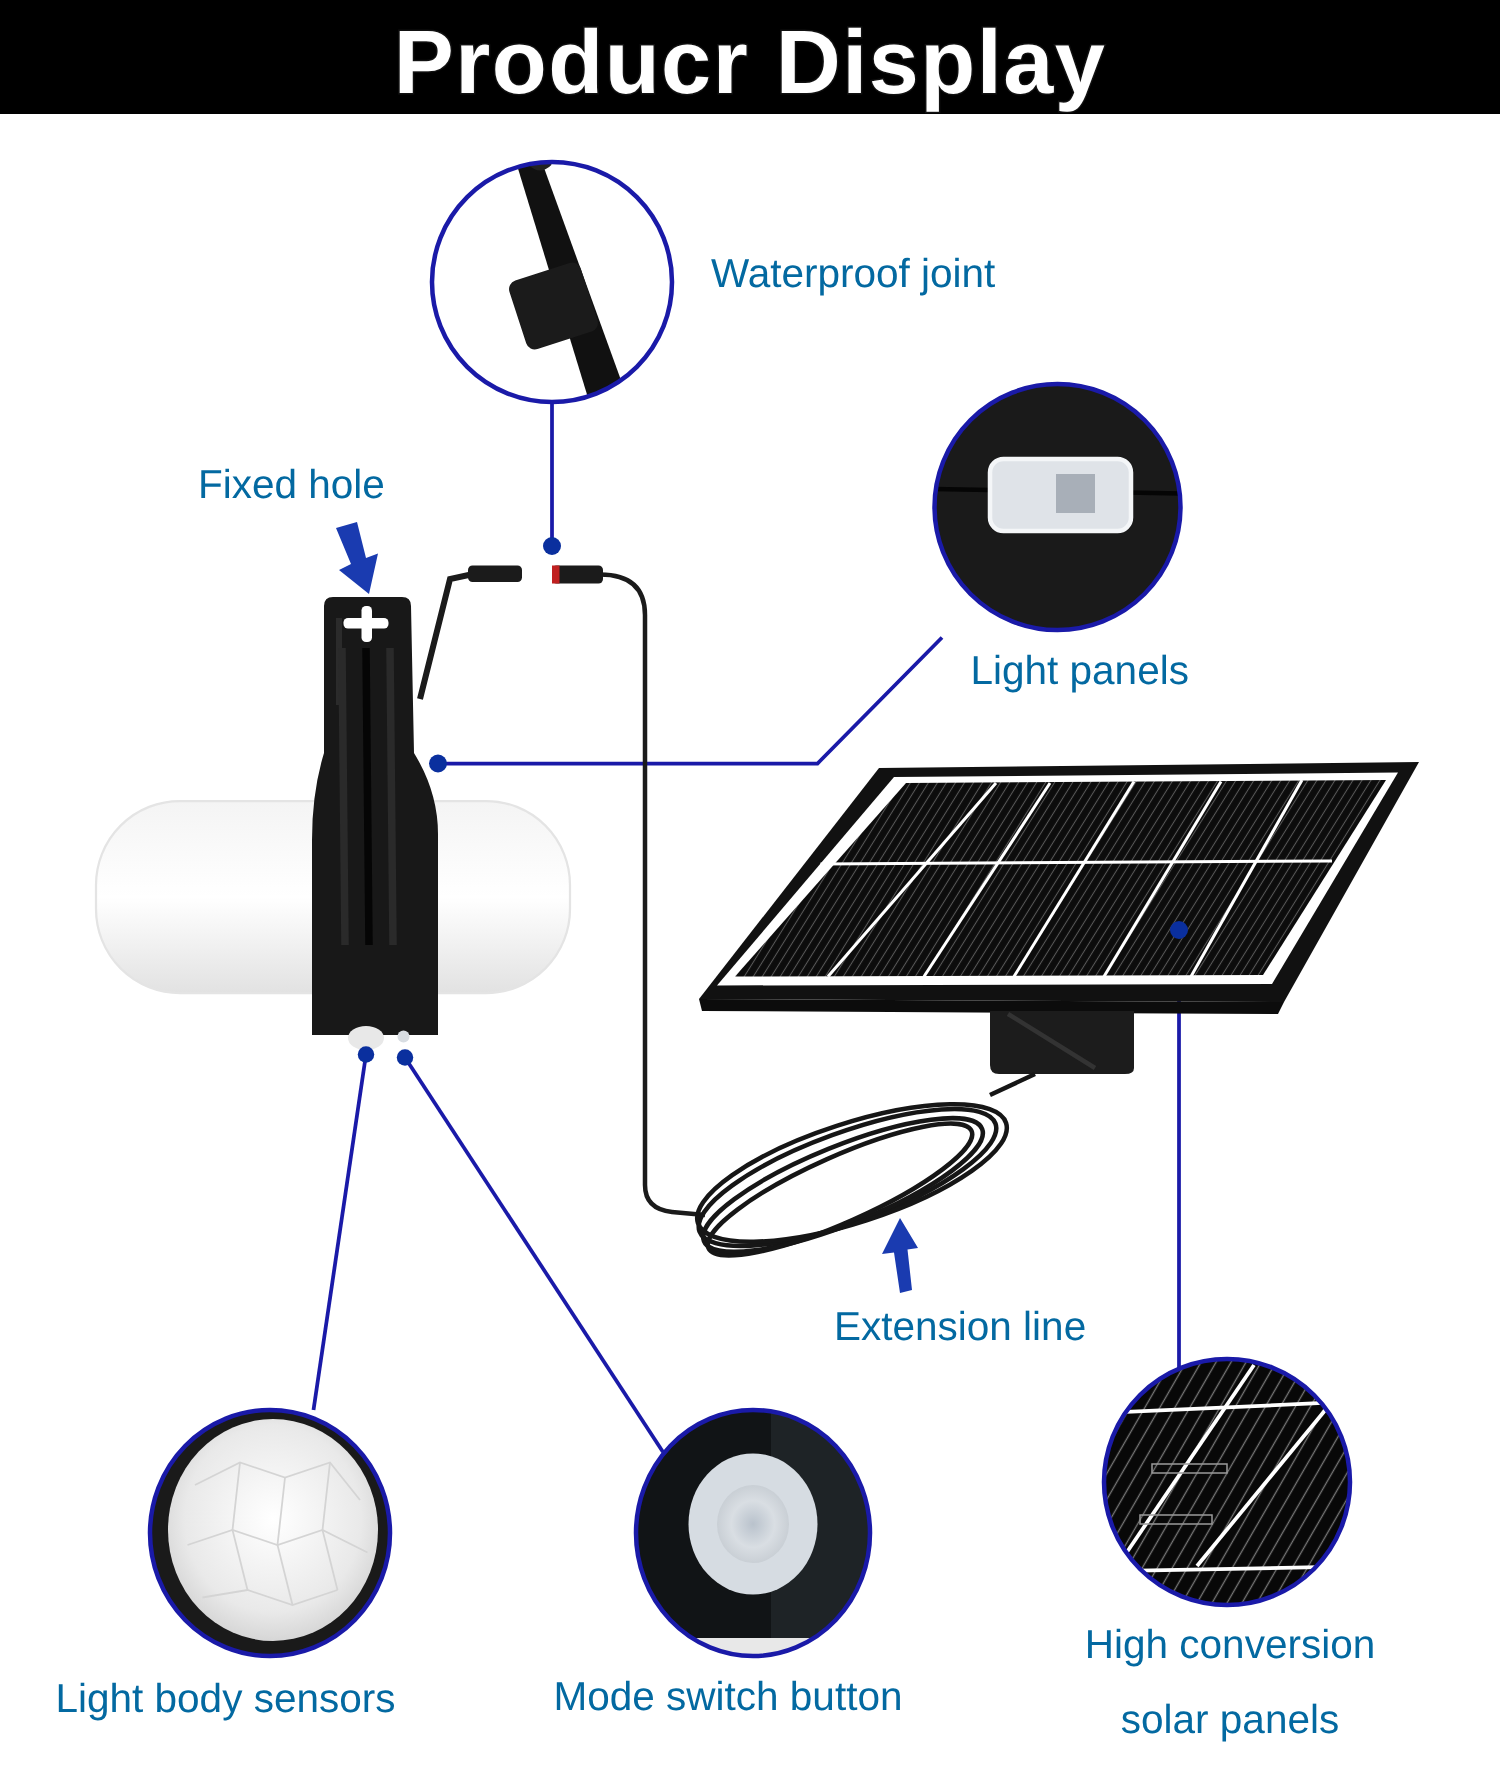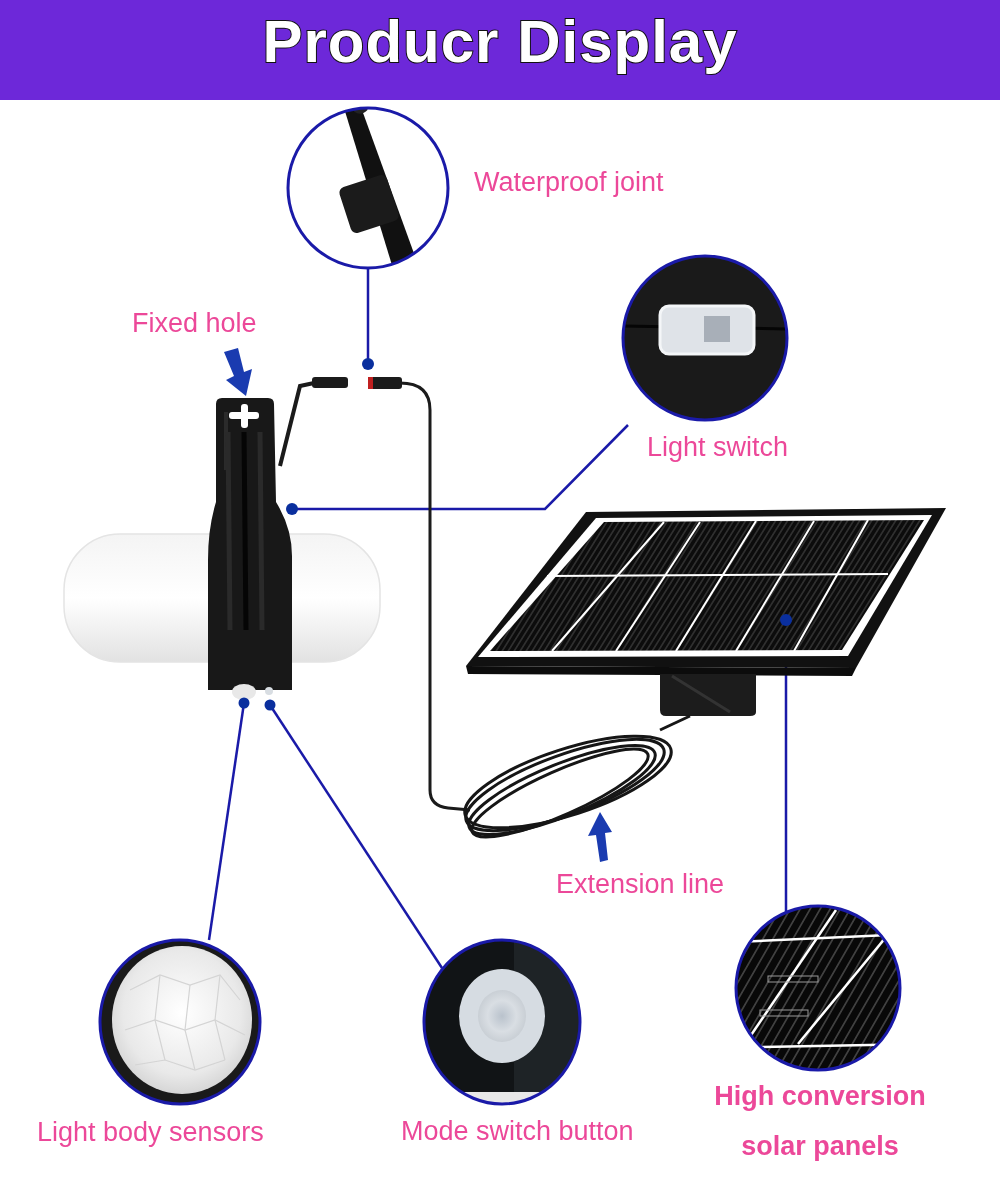--- a/index.html
+++ b/index.html
@@ -1,22 +1,22 @@
 <!DOCTYPE html>
 <html><head>
 <meta charset="utf-8">
 <style>
   html, body { margin: 0; padding: 0; background: #ffffff; }
   body { width: 1000px; height: 1188px; position: relative; overflow: hidden; font-family: "Liberation Sans", sans-serif; }
-  .banner { position: absolute; left: 0; top: 0; width: 1000px; height: 100px; background: #6d28d9; }
+  .banner { position: absolute; left: 0; top: 0; width: 1000px; height: 76px; background: #000000; }
   .banner-title { position: absolute; left: 0; top: 2px; width: 1000px; text-align: center; font-family: "Liberation Sans", sans-serif; font-weight: bold; font-size: 60px; color: #ffffff; letter-spacing: 1px;
     -webkit-text-stroke: 2px #111; paint-order: stroke fill; line-height: 80px; }
   .stage { position: absolute; left: 0; top: 0; width: 1000px; height: 1188px; }
-  .label { position: absolute; font-size: 27px; color: #ec4899; white-space: nowrap; line-height: 1.2; }
-  .label.center { text-align: center; font-weight: bold; }
+  .label { position: absolute; font-size: 27px; color: #0369a1; white-space: nowrap; line-height: 1.2; }
+  .label.center { text-align: center; }
 </style>
 </head>
 <body>
 
 <div class="banner">
   <div class="banner-title">Producr Display</div>
 </div>
 
 <svg class="stage" width="1000" height="1188" viewBox="0 0 1000 1188" xmlns="http://www.w3.org/2000/svg">
   <defs>
@@ -191,18 +191,18 @@
         <rect x="768" y="976" width="50" height="6"></rect>
         <rect x="760" y="1010" width="48" height="6"></rect>
       </g>
     </g>
     <circle cx="818" cy="988" r="82" fill="none" stroke="#1a1aa8" stroke-width="3"></circle>
   </g>
 </svg>
 
 <div class="label" style="left:474px; top:166px;">Waterproof joint</div>
 <div class="label" style="left:132px; top:307px;">Fixed hole</div>
-<div class="label" style="left:647px; top:431px;">Light switch</div>
+<div class="label" style="left:647px; top:431px;">Light panels</div>
 <div class="label" style="left:556px; top:868px;">Extension line</div>
 <div class="label" style="left:37px; top:1116px;">Light body sensors</div>
-<div class="label" style="left:369px; top:1115px;margin-left:32px;">Mode switch button</div>
+<div class="label" style="left:369px; top:1115px;">Mode switch button</div>
 <div class="label center" style="left:700px; top:1080px; width:240px;">High conversion</div>
 <div class="label center" style="left:700px; top:1118px; width:240px;margin-top:12px;">solar panels</div>
 
 </body></html>

